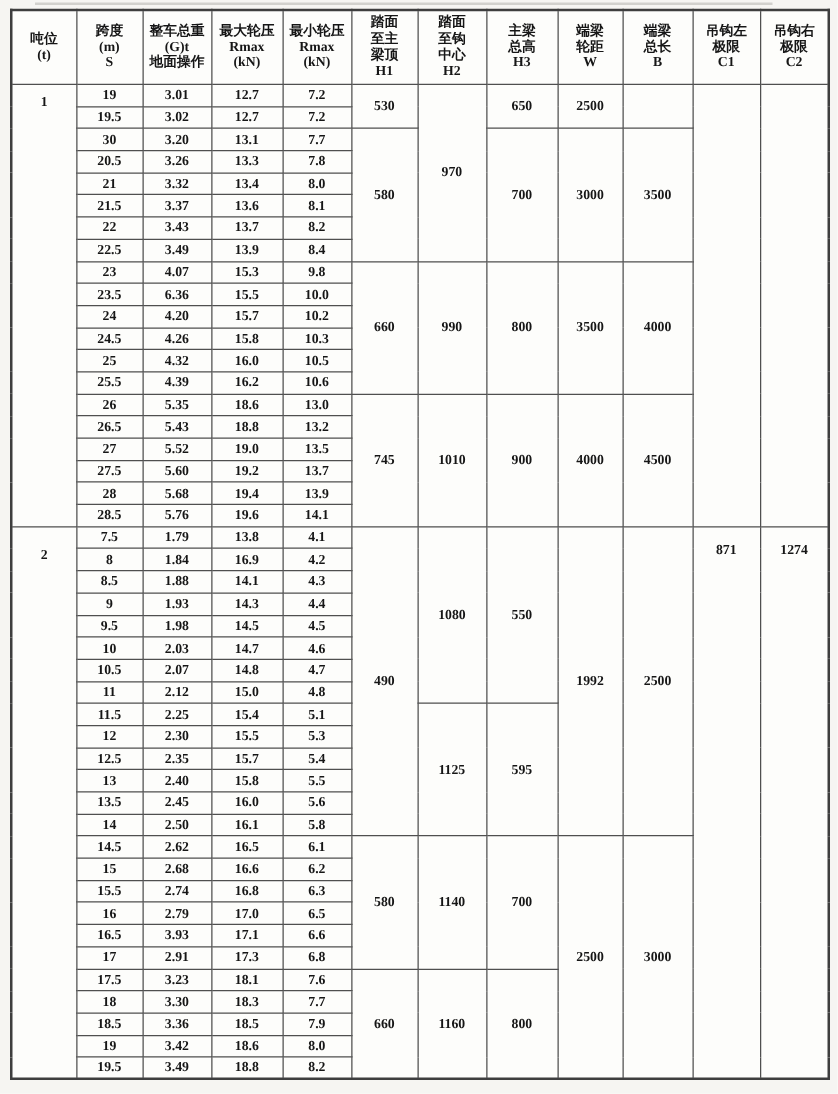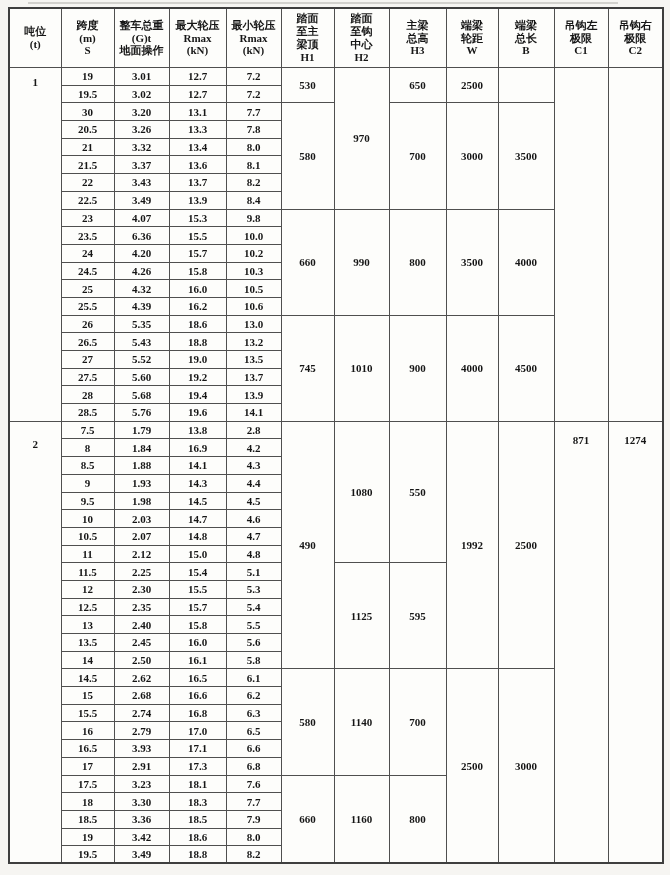--- a/index.html
+++ b/index.html
@@ -249,21 +249,21 @@
           <td>28.5</td>
           <td>5.76</td>
           <td>19.6</td>
           <td>14.1</td>
         </tr>
         <tr>
           <td rowspan="25" class="v-top pt16">2</td>
           <td>7.5</td>
           <td>1.79</td>
           <td>13.8</td>
-          <td>2.8</td>
+          <td>4.1</td>
           <td rowspan="14">490</td>
           <td rowspan="8">1080</td>
           <td rowspan="8">550</td>
           <td rowspan="14">1992</td>
           <td rowspan="14">2500</td>
           <td rowspan="25" class="v-top pt10">871</td>
           <td rowspan="25" class="v-top pt10">1274</td>
         </tr>
         <tr>
           <td>8</td>

